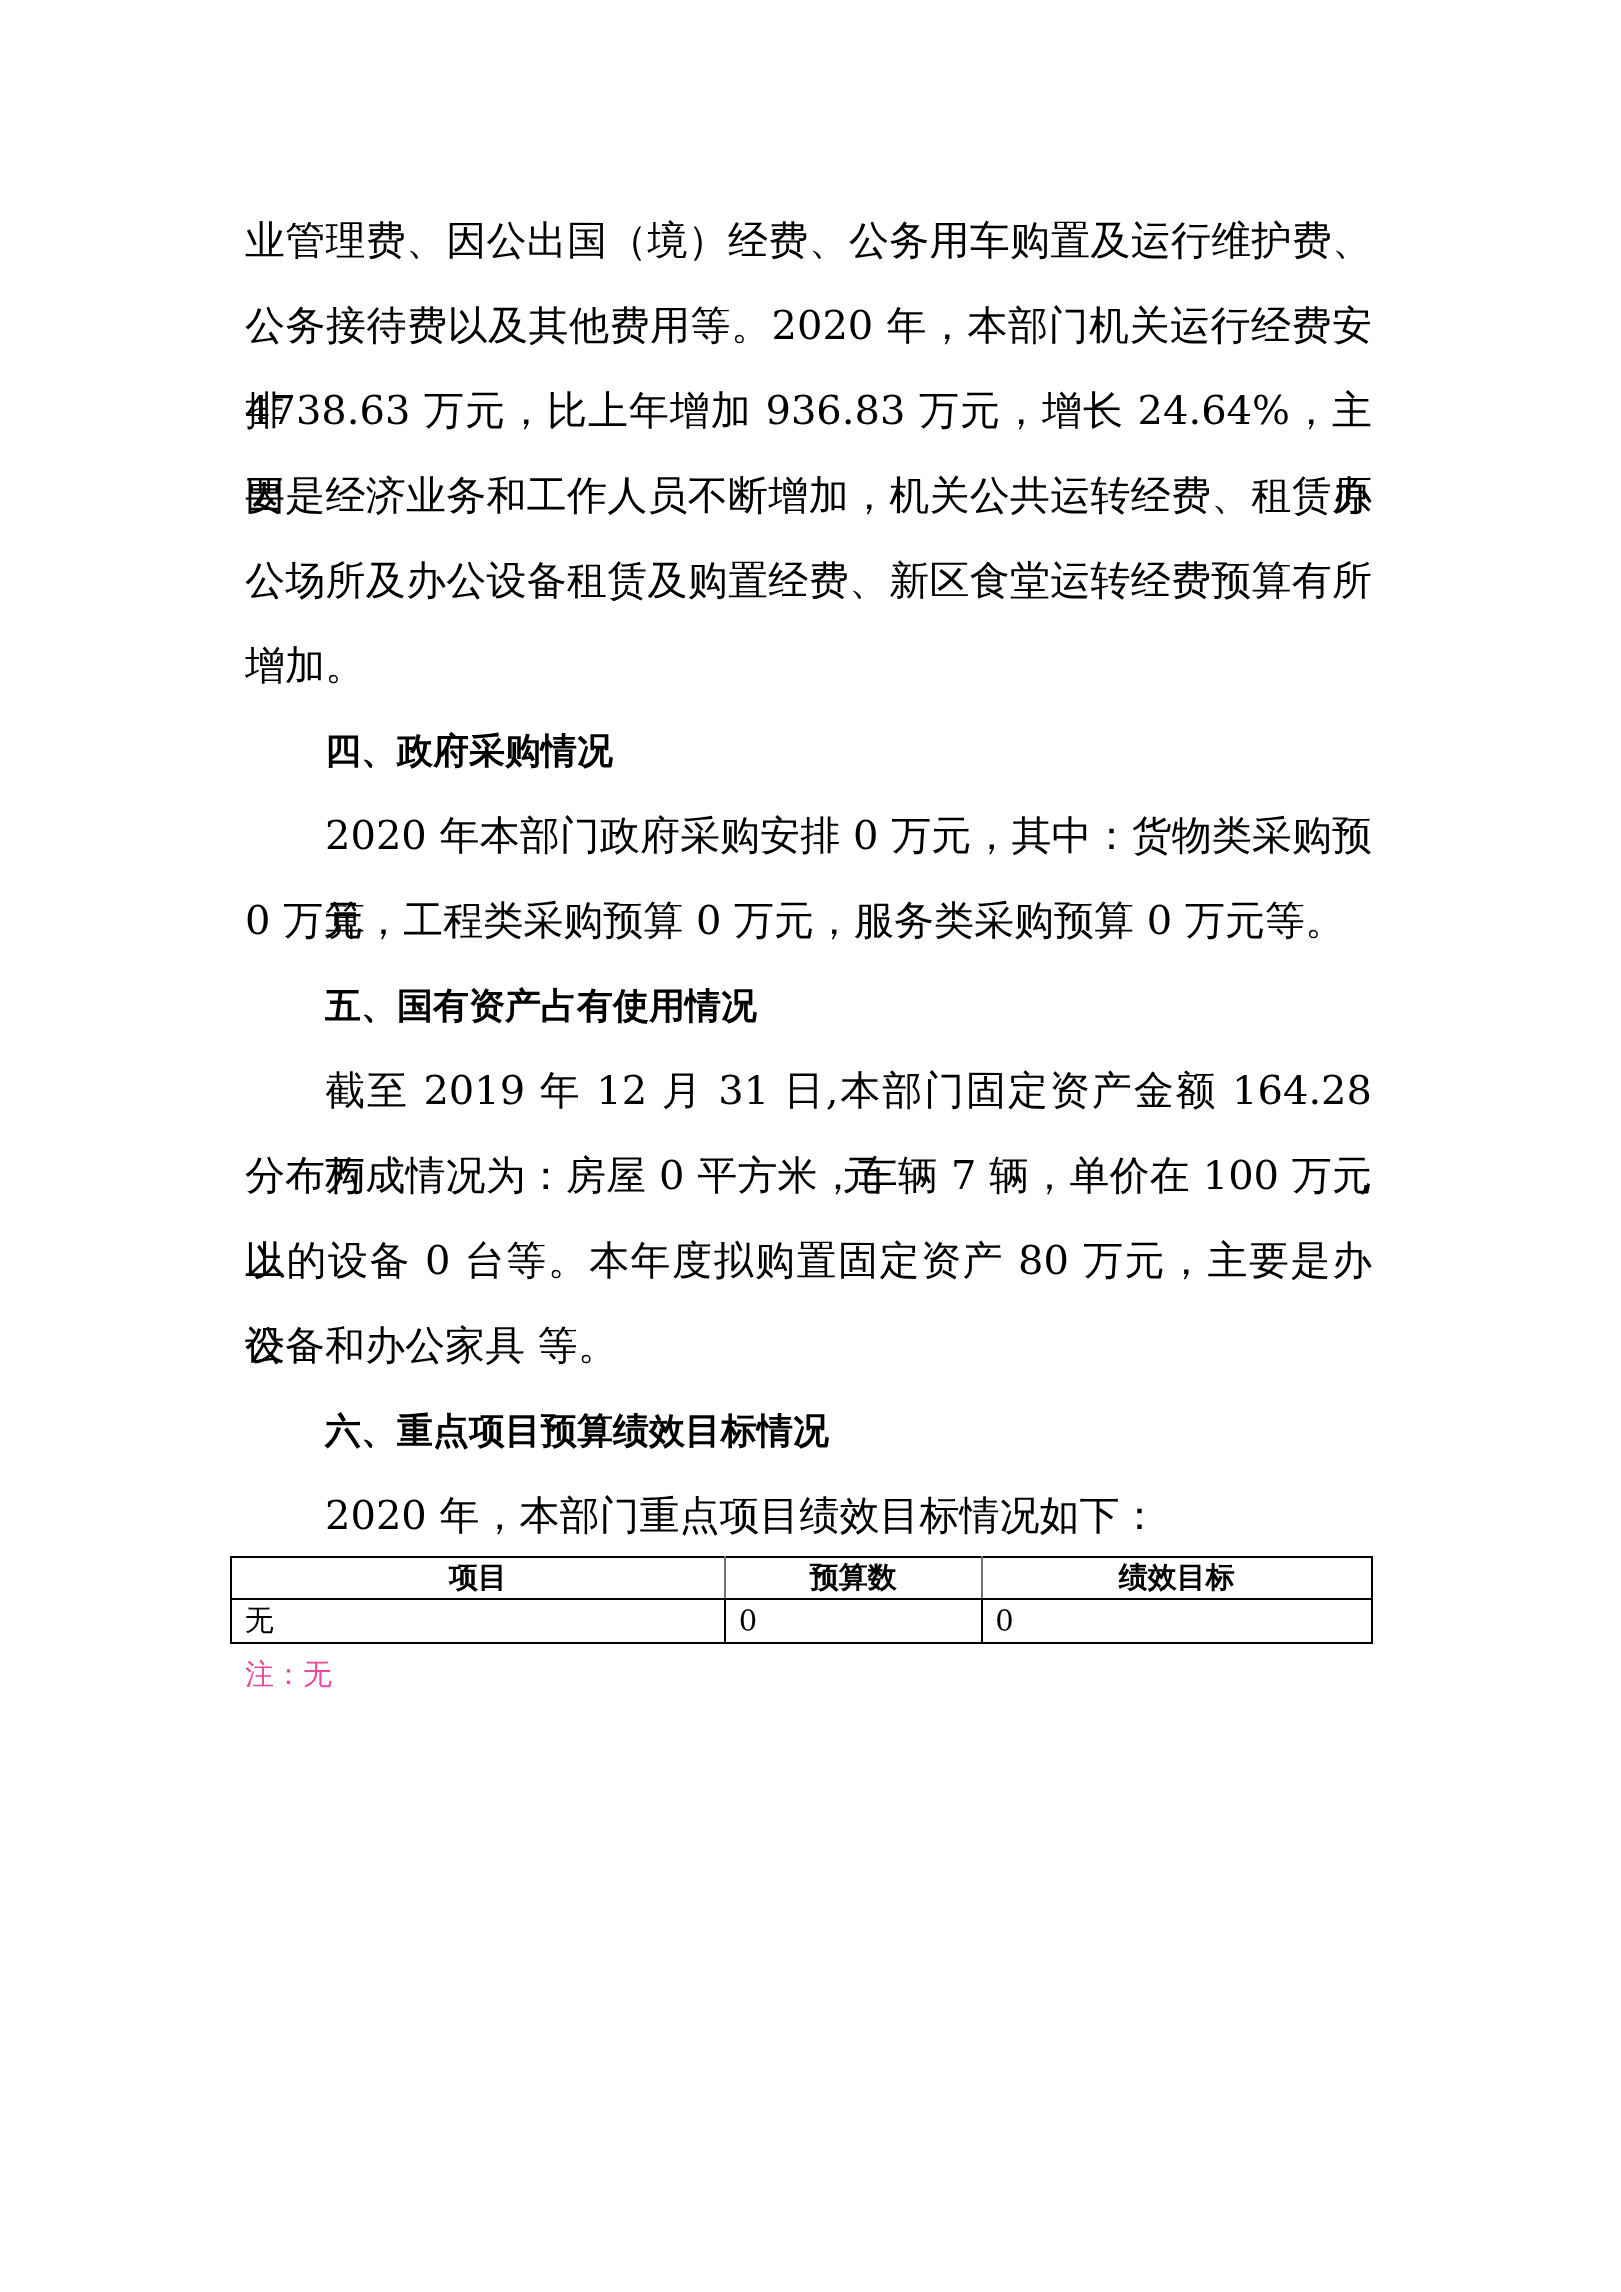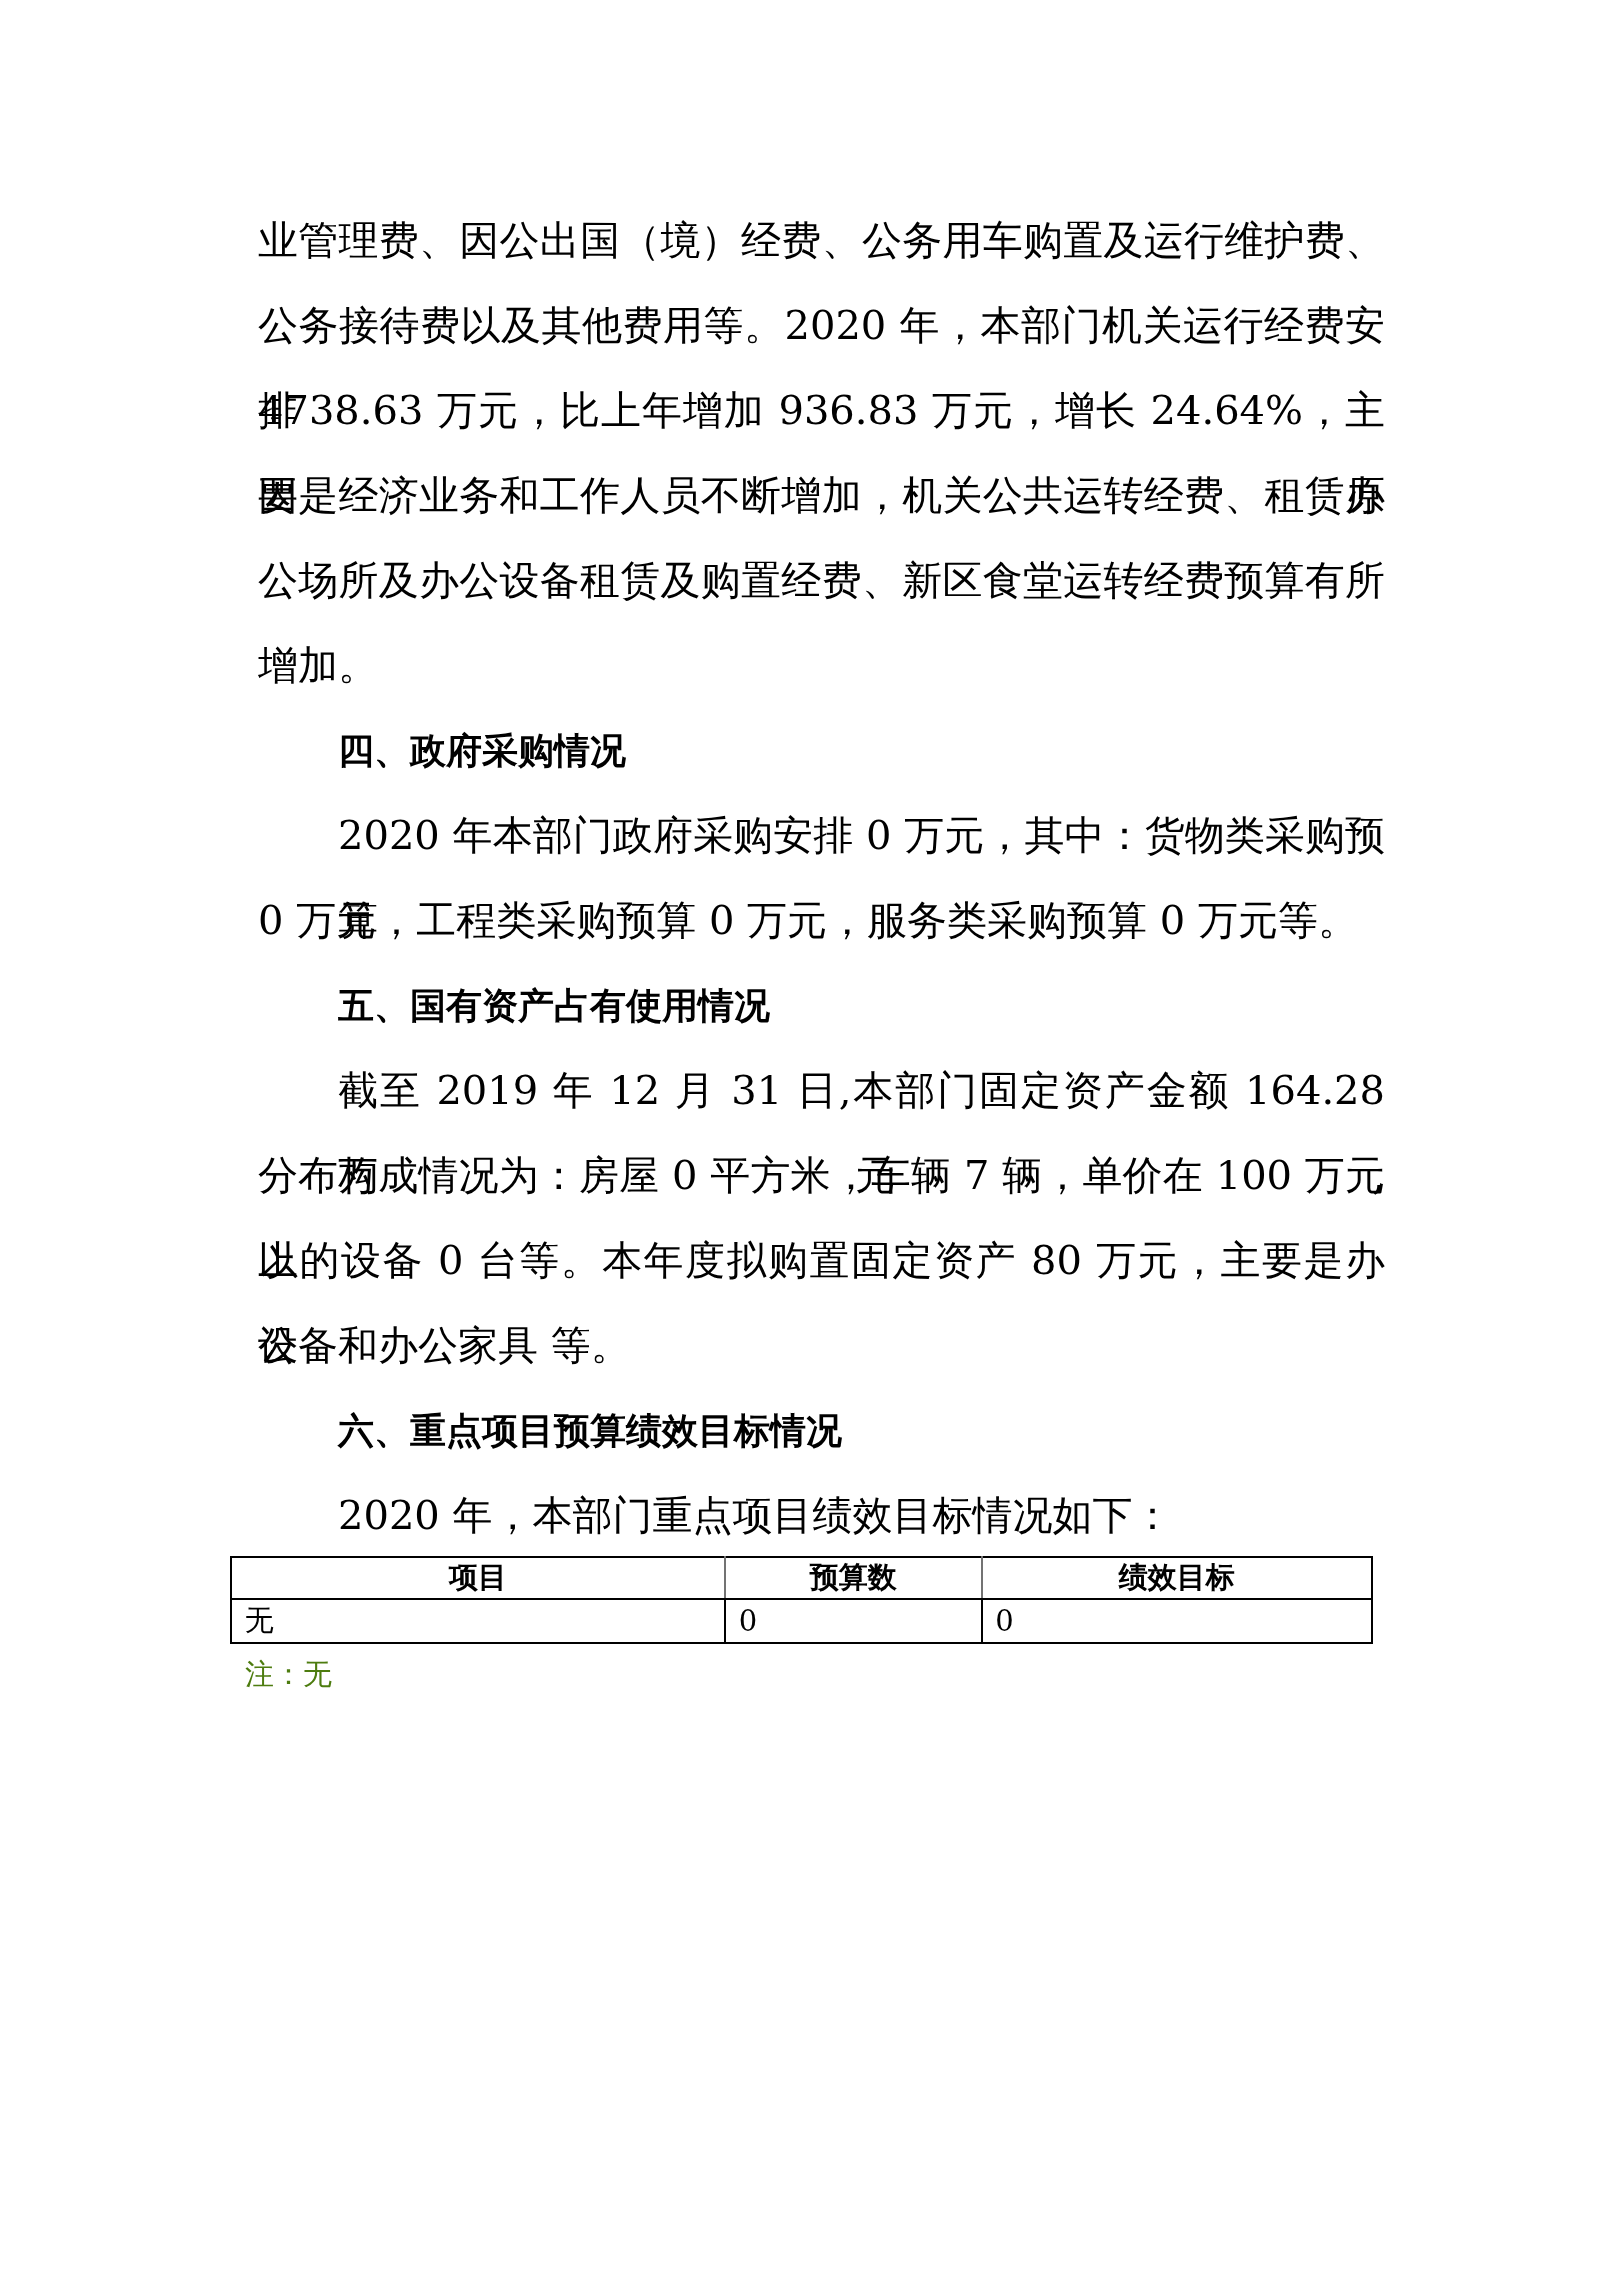--- a/index.html
+++ b/index.html
@@ -7,21 +7,21 @@
     position: relative;
     width: 1621px;
     height: 2293px;
     background: #ffffff;
     color: #000000;
     overflow: hidden;
     font-family: "DejaVu Serif", serif;
   }
   .textblock {
     position: absolute;
-    left: 258px;
+    left: 245px;
     top: 198px;
     width: 1127px;
   }
   .line {
     height: 85px;
     line-height: 85px;
     font-size: 40px;
     font-family: "DejaVu Serif", serif;
     color: #000000;
   }
@@ -68,21 +68,21 @@
   }
   .perf-table th:first-child,
   .perf-table td:first-child { border-left: none; }
   .note {
     position: absolute;
     left: 245px;
     top: 1656px;
     font-size: 29px;
     line-height: 37px;
     font-family: "DejaVu Serif", serif;
-    color: #4d7c0f;
+    color: #ec4899;
   }
 </style>
 </head>
 <body>
 
 <div class="page">
 
   <div class="textblock">
     <div class="line j">业管理费、因公出国（境）经费、公务用车购置及运行维护费、</div>
     <div class="line j">公务接待费以及其他费用等。2020 年，本部门机关运行经费安排</div>

